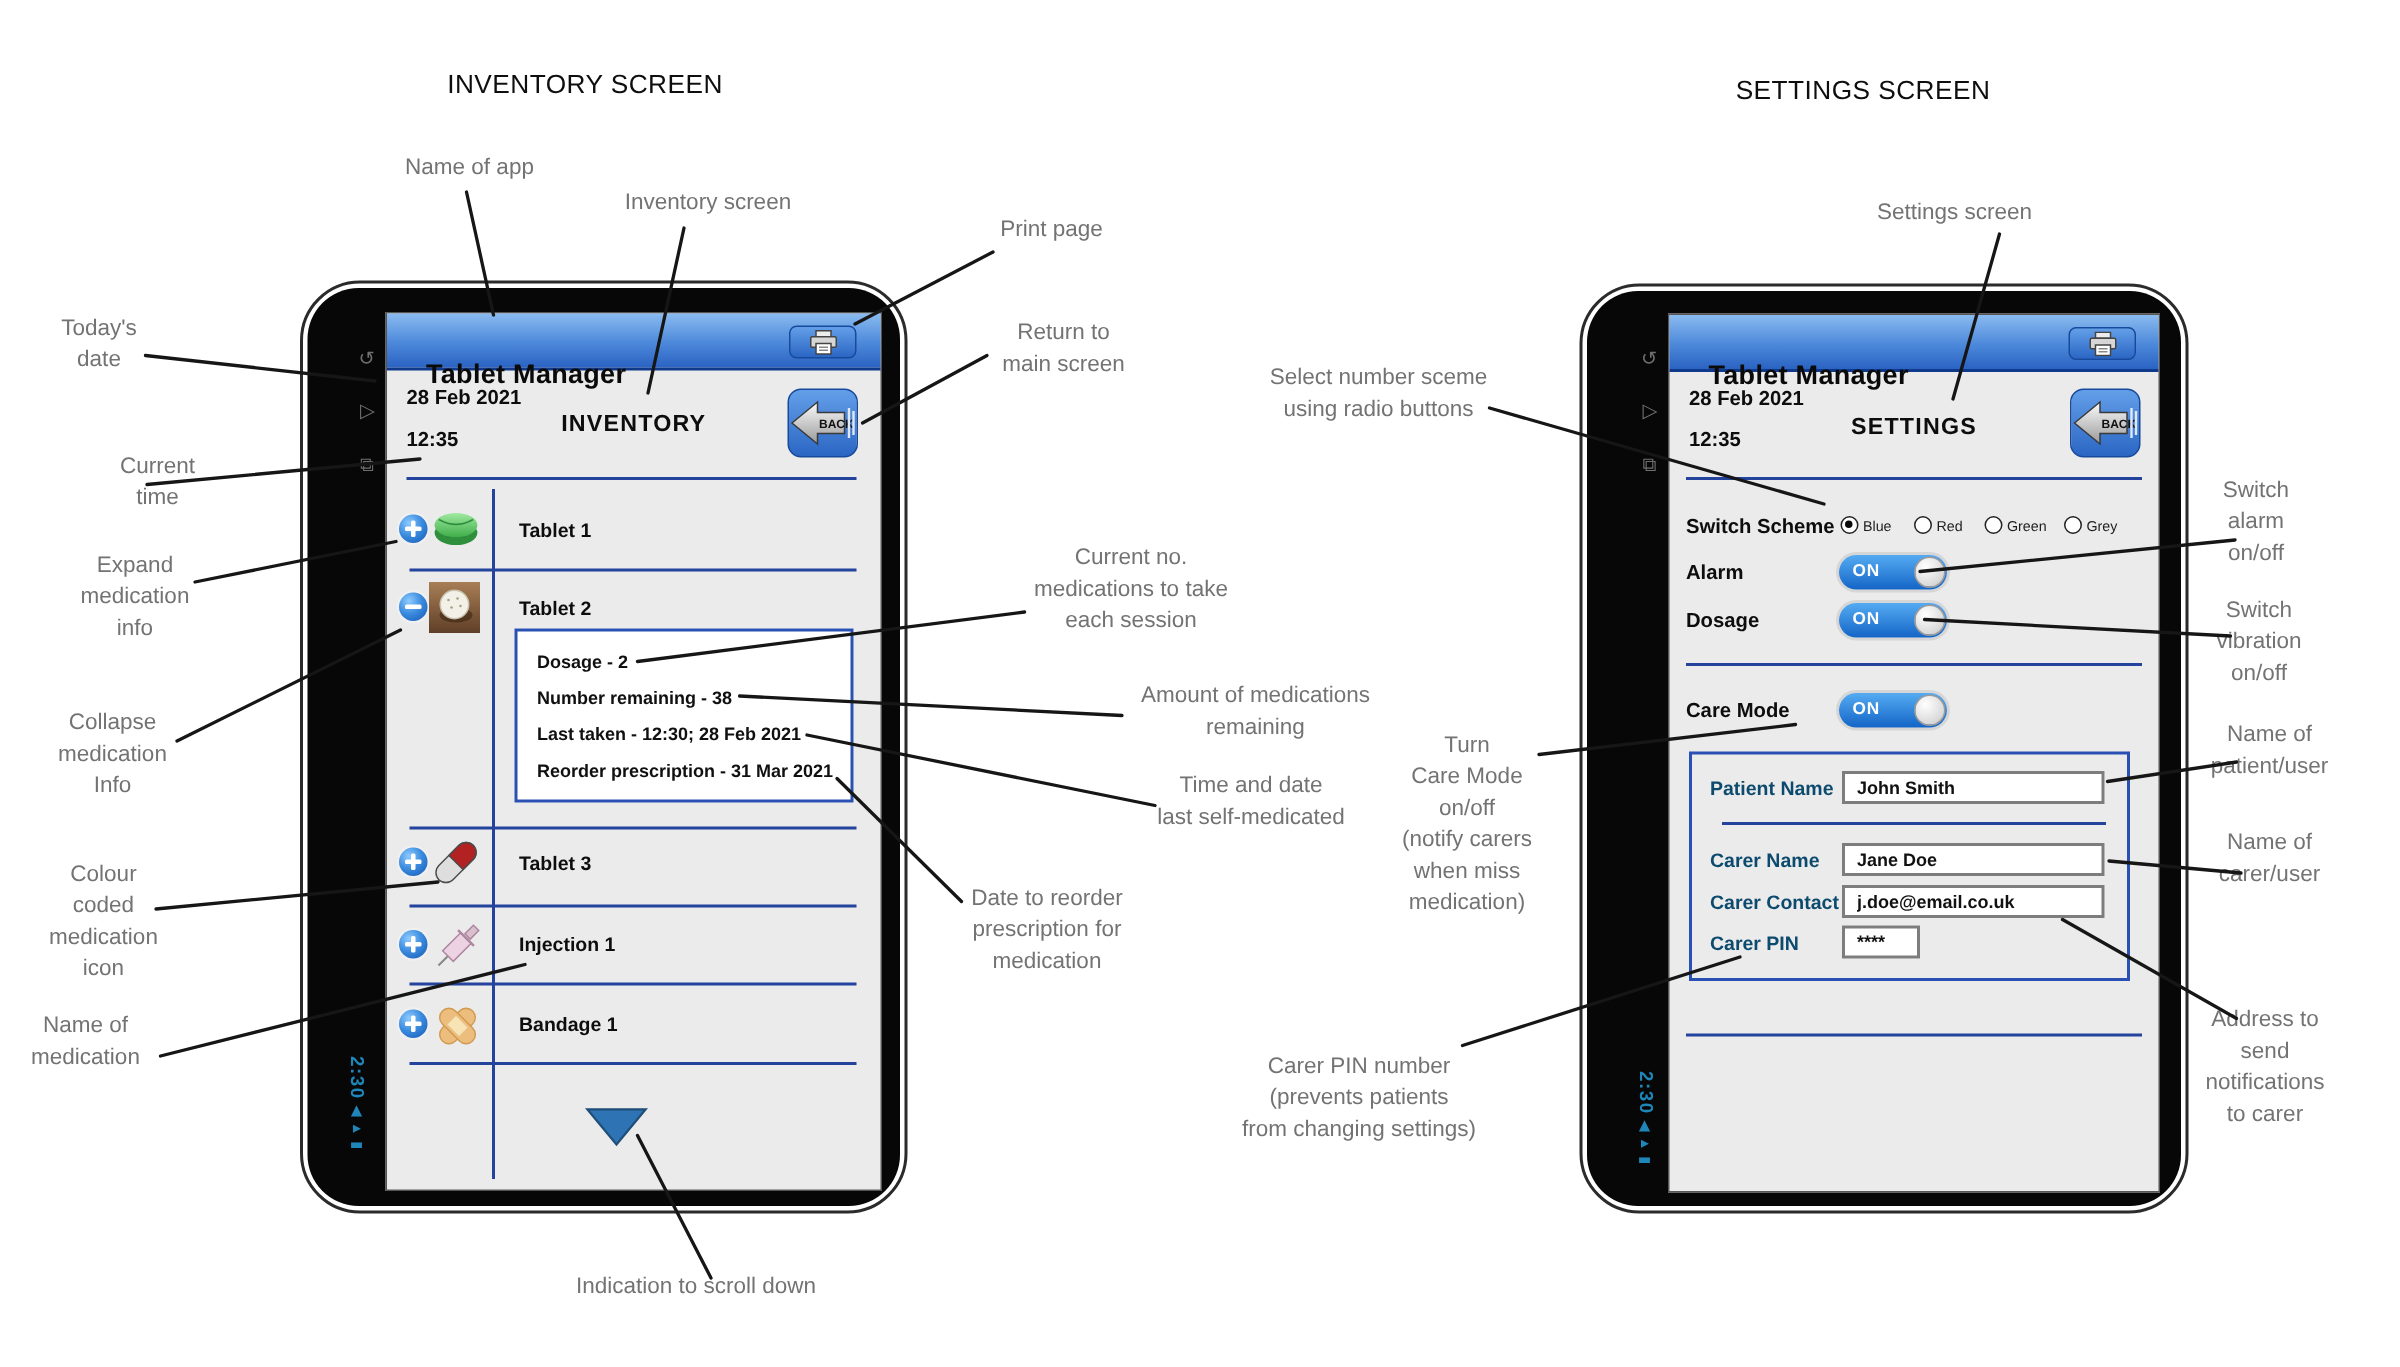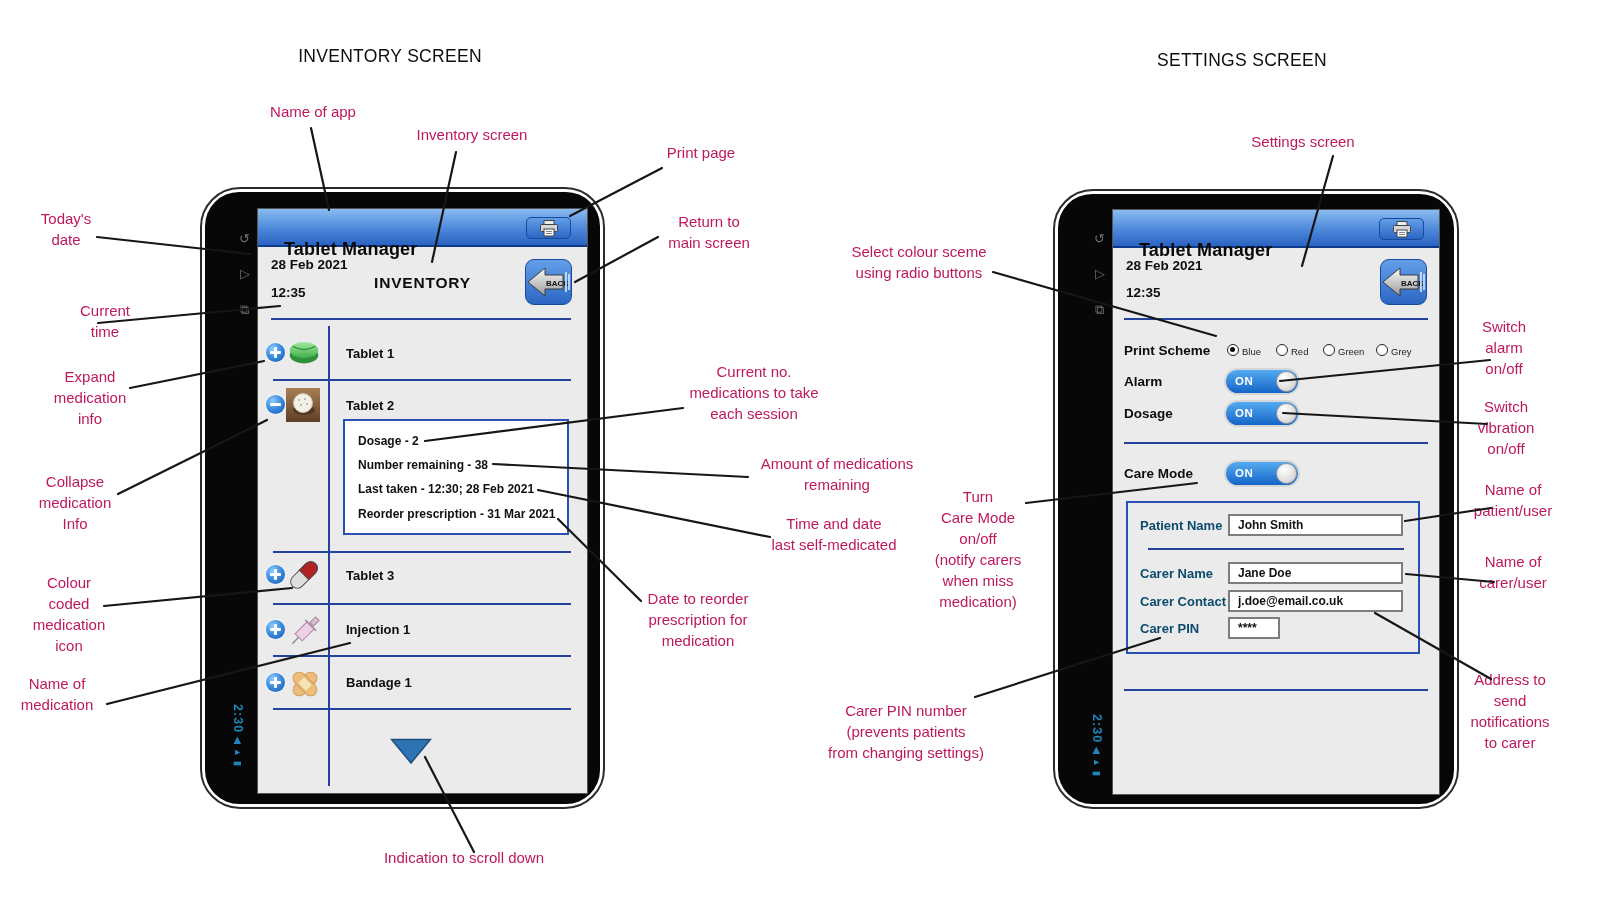--- a/index.html
+++ b/index.html
@@ -2,21 +2,21 @@
 <html><head>
 <meta charset="utf-8">
 <style>
   * { margin:0; padding:0; box-sizing:border-box; }
   body { width:1600px; height:911px; position:relative; background:#fff;
          font-family:"Liberation Sans", sans-serif; overflow:hidden; }
 
   .main-title { position:absolute; transform:translateX(-50%); font-size:17.5px; color:#0e0e0e; letter-spacing:.3px; }
 
   .ann { position:absolute; transform:translateX(-50%); text-align:center;
-         font-size:15px; line-height:21px; color:#be185d; white-space:pre-line; }
+         font-size:15px; line-height:21px; color:#737373; white-space:pre-line; }
 
   #leader-lines { position:absolute; left:0; top:0; pointer-events:none; }
 
   
   .tablet { position:absolute; background:#fff; border:2px solid #2b2b2b; border-radius:40px; padding:3px; }
   .bezel { position:relative; width:100%; height:100%; background:#070707; border-radius:34px; }
   .bezel-icon { position:absolute; color:#6f6f6f; font-size:13px; line-height:13px; }
   .status-rot { position:absolute; width:90px; height:16px; transform:rotate(90deg);
                 color:#1e86b8; font-weight:bold; font-size:12.5px; letter-spacing:1px;
                 display:flex; align-items:center; gap:4px; justify-content:center; }
@@ -248,32 +248,33 @@
           <rect x="6" y="0.5" width="10" height="4" fill="#ececec" stroke="#444" stroke-width="1"></rect>
           <rect x="2.5" y="4.5" width="17" height="7" rx="1" fill="#d6d6d6" stroke="#444" stroke-width="1"></rect>
           <rect x="6" y="9" width="10" height="7" fill="#fff" stroke="#444" stroke-width="1"></rect>
           <line x1="8" y1="11.5" x2="14" y2="11.5" stroke="#888" stroke-width="1"></line>
           <line x1="8" y1="13.5" x2="14" y2="13.5" stroke="#888" stroke-width="1"></line>
         </svg>
       </div>
 
       <div class="datetime" style="top:48px;">28 Feb 2021</div>
       <div class="datetime" style="top:75px;">12:35</div>
+      <div class="screen-title" style="top:66px;">SETTINGS</div>
 
       <div class="btn-blue back-btn" style="right:12px; top:49px;">
         <svg width="45" height="36" viewBox="0 0 45 36">
           <polygon points="2,18 19,4 19,11 37,11 37,25 19,25 19,32" fill="url(#gSilver)" stroke="#3a3a3a" stroke-width="1"></polygon>
           <text x="20" y="21.5" font-size="8" font-weight="bold" fill="#111" font-family="Liberation Sans, sans-serif">BACK</text>
           <path d="M40,8 V28 M43,10 V26" stroke="#dfe8f4" stroke-width="1.6" fill="none"></path>
         </svg>
       </div>
 
       <div class="hr" style="top:108px; left:11px; width:304px;"></div>
 
-      <div class="set-label" style="top:133px;">Print Scheme</div>
+      <div class="set-label" style="top:133px;">Switch Scheme</div>
       <span class="radio checked" style="left:114px; top:134px;"></span>
       <span class="radio-label" style="left:129px; top:136px;">Blue</span>
       <span class="radio" style="left:163px; top:134px;"></span>
       <span class="radio-label" style="left:178px; top:136px;">Red</span>
       <span class="radio" style="left:210px; top:134px;"></span>
       <span class="radio-label" style="left:225px; top:136px;">Green</span>
       <span class="radio" style="left:263px; top:134px;"></span>
       <span class="radio-label" style="left:278px; top:136px;">Grey</span>
 
       <div class="set-label" style="top:164px;">Alarm</div>
@@ -340,21 +341,21 @@
 each session</div>
 <div class="ann" style="left:837px; top:453px;">Amount of medications
 remaining</div>
 <div class="ann" style="left:834px; top:513px;">Time and date
 last self-medicated</div>
 <div class="ann" style="left:698px; top:588px;">Date to reorder
 prescription for
 medication</div>
 <div class="ann" style="left:464px; top:847px;">Indication to scroll down</div>
 <div class="ann" style="left:1303px; top:131px;">Settings screen</div>
-<div class="ann" style="left:919px;  top:241px;">Select colour sceme
+<div class="ann" style="left:919px;  top:241px;">Select number sceme
 using radio buttons</div>
 <div class="ann" style="left:1504px; top:316px;">Switch
 alarm
 on/off</div>
 <div class="ann" style="left:1506px; top:396px;">Switch
 vibration
 on/off</div>
 <div class="ann" style="left:978px;  top:486px;">Turn
 Care Mode
 on/off

